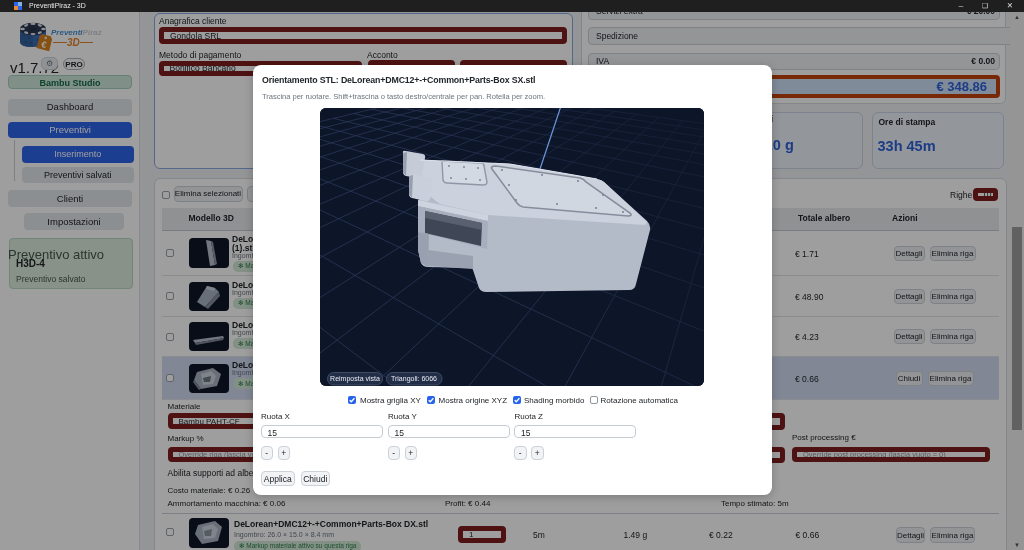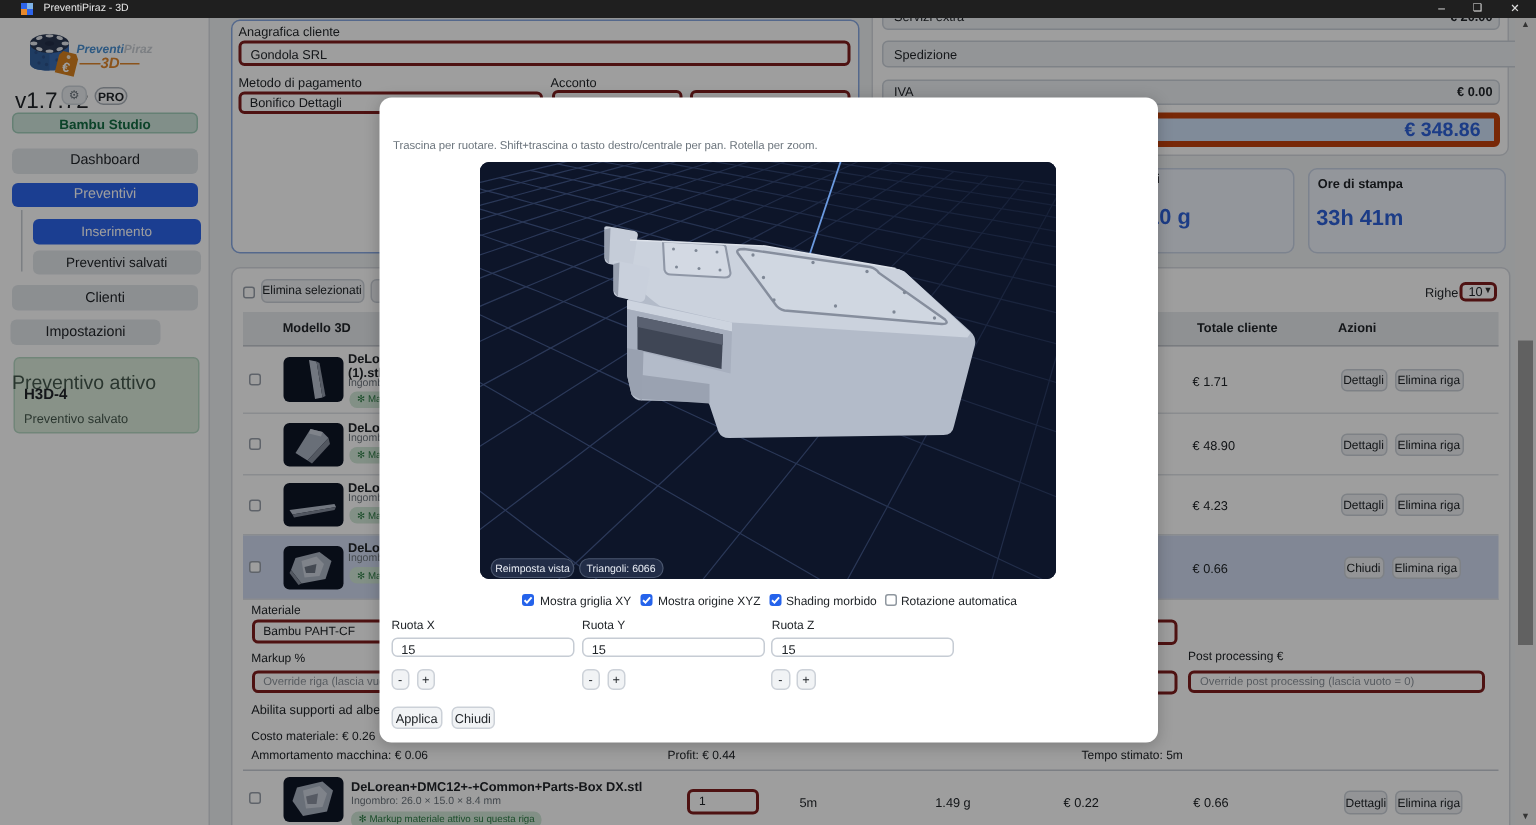--- a/index.html
+++ b/index.html
@@ -12,21 +12,21 @@
 .winbtn{position:absolute;top:0;color:#e0e0e0;font-size:8px;line-height:12px;text-align:center;width:24px;height:12px}
 
 #app{position:absolute;left:0;top:0;width:1024px;height:550px;background:#eef0f3}
 
 #sidebar{position:absolute;left:0;top:0;width:140px;height:550px;background:#fff;border-right:1px solid #dadde2}
 .sbtn{position:absolute;border-radius:4px;text-align:center;font-size:9.5px;color:#212529;background:#e3e7eb}
 .sbtn.blue{background:#2d64ea;color:#fff}
 
 .card{position:absolute;background:#fff;border:1px solid #d5d9df;border-radius:6px}
 .lbl{position:absolute;font-size:8.5px;color:#212529;white-space:nowrap}
-.inp{position:absolute;background:#fff;border:2px solid #7f1d1d;border-radius:4px;font-size:8.5px;color:#212529;white-space:nowrap;overflow:hidden}
+.inp{position:absolute;background:#fff;border:5px solid #7f1d1d;border-radius:4px;font-size:8.5px;color:#212529;white-space:nowrap;overflow:hidden}
 .inp span{position:absolute;left:6px;top:50%;transform:translateY(-50%)}
 .ph{color:#8d949c}
 .srow{position:absolute;background:#edf0f4;border:1px solid #ccd2da;border-radius:4px}
 .srow .k{position:absolute;left:7px;top:50%;transform:translateY(-50%);font-size:8.5px;color:#212529}
 .srow .v{position:absolute;right:4px;top:50%;transform:translateY(-50%);font-size:8.5px;font-weight:bold;color:#212529}
 .btn{position:absolute;background:#edeff2;border:1px solid #ccd1d8;border-radius:4px;font-size:8px;color:#212529;text-align:center;white-space:nowrap}
 .cb{position:absolute;width:8px;height:8px;border:1px solid #9aa1ab;border-radius:2px;background:#fff}
 .thumb{position:absolute;background:#0e1526;border-radius:4px;overflow:hidden}
 .rowtitle{position:absolute;font-size:8.5px;font-weight:bold;color:#212529;white-space:nowrap}
 .ing{position:absolute;font-size:7px;color:#6c757d;white-space:nowrap}
@@ -94,35 +94,35 @@
 <div class="abs" style="left:10px;top:59px;font-size:15px;color:#212529">v1.7.72</div>
 <div class="abs" style="left:41px;top:57px;width:17px;height:13px;background:#e9ecef;border:1px solid #ced4da;border-radius:5px;text-align:center;font-size:8px;color:#6c757d;line-height:12px">⚙</div>
 <div class="abs" style="left:63px;top:57.5px;width:22px;height:12px;border:1px solid #aab1b9;border-radius:6px;background:#f8f9fa;text-align:center;font-size:8px;font-weight:bold;color:#212529;line-height:11px">PRO</div>
 <div class="sbtn" style="left:8px;top:74.5px;width:124px;height:14px;line-height:14px;background:#d1e7dd;border:1px solid #a3cfbb;color:#146c43;font-weight:bold;font-size:9px">Bambu Studio</div>
 <div class="sbtn" style="left:8px;top:99px;width:124px;height:16.5px;line-height:16.5px">Dashboard</div>
 <div class="sbtn blue" style="left:8px;top:121.5px;width:124px;height:16.5px;line-height:16.5px">Preventivi</div>
 <div class="abs" style="left:13.5px;top:140px;width:1px;height:41px;background:#c8cdd4"></div>
 <div class="sbtn blue" style="left:21.5px;top:145.5px;width:112.5px;height:17px;line-height:17px;font-size:9px">Inserimento</div>
 <div class="sbtn" style="left:21.5px;top:166.5px;width:112.5px;height:16px;line-height:16px;font-size:9px">Preventivi salvati</div>
 <div class="sbtn" style="left:8px;top:189.5px;width:124px;height:17px;line-height:17px">Clienti</div>
-<div class="sbtn" style="left:7px;top:213px;width:100px;height:17px;line-height:17px">Impostazioni</div>
+<div class="sbtn" style="left:24px;top:213px;width:100px;height:17px;line-height:17px">Impostazioni</div>
 <div class="abs" style="left:8.5px;top:238px;width:124.5px;height:51px;background:#dcecdc;border:1px solid #b7d8c4;border-radius:4px"></div>
 <div class="abs" style="left:8px;top:246.5px;font-size:13px;color:#44574c">Preventivo attivo</div>
 <div class="abs" style="left:16px;top:257.5px;font-size:10px;font-weight:bold;color:#212529">H3D-4</div>
 <div class="abs" style="left:16px;top:273.5px;font-size:8.5px;color:#44574c">Preventivo salvato</div>
 </div>
 <div class="card" style="left:153.5px;top:12.5px;width:419px;height:156px;border:1.2px solid #88a9e2"></div>
 <div class="lbl" style="left:159px;top:16px">Anagrafica cliente</div>
 <div class="inp" style="left:159px;top:27px;width:408px;height:17px">
         <span>Gondola SRL</span>
       </div>
 <div class="lbl" style="left:159px;top:50px">Metodo di pagamento</div>
 <div class="lbl" style="left:367px;top:50px">Acconto</div>
 <div class="inp" style="left:158.5px;top:60.5px;width:203.5px;height:15.5px">
-        <span>Bonifico Dettagli</span>
+        <span>Bonifico Bancario</span>
       </div>
 <div class="inp" style="left:367.5px;top:59.5px;width:87px;height:16.5px">
         <span></span>
       </div>
 <div class="inp" style="left:460px;top:59.5px;width:107px;height:16.5px">
         <span></span>
       </div>
 <div class="card" style="left:581px;top:-40px;width:425px;height:144px"></div>
 <div class="srow" style="left:588px;top:2.5px;width:412px;height:17.5px">
         <span class="k">Servizi extra</span>
@@ -137,33 +137,33 @@
         <span class="v">€ 0.00</span>
       </div>
 <div class="srow" style="left:588px;top:75px;width:412px;height:22.5px;background:#cfe0f7;border:4px solid #c2410c">
         <span class="v" style="font-size:13px;color:#2e62d9;right:9px">€ 348.86</span>
       </div>
 <div class="card" style="left:730px;top:112px;width:133px;height:57px;background:#eef2fa;border:1px solid #c9d4e6"></div>
 <div class="abs" style="left:741px;top:113.5px;font-size:8.5px;font-weight:bold;color:#212529">Grammi</div>
 <div class="abs" style="left:728.5px;top:137px;font-size:14.5px;font-weight:bold;color:#2e62d9;white-space:nowrap">1510.10 g</div>
 <div class="card" style="left:871.5px;top:112px;width:132.5px;height:57px;background:#eef2fa;border:1px solid #c9d4e6"></div>
 <div class="abs" style="left:878.5px;top:116.5px;font-size:8.5px;font-weight:bold;color:#212529">Ore di stampa</div>
-<div class="abs" style="left:877.5px;top:138px;font-size:14.5px;font-weight:bold;color:#2e62d9">33h 41m</div>
+<div class="abs" style="left:877.5px;top:138px;font-size:14.5px;font-weight:bold;color:#2e62d9">33h 45m</div>
 <div class="card" style="left:154px;top:177.5px;width:853px;height:400px"></div>
 <div class="cb" style="left:162px;top:190.5px"></div>
 <div class="btn" style="left:173.5px;top:186px;width:69px;height:15.5px;line-height:14.5px">Elimina selezionati</div>
 <div class="btn" style="left:247px;top:186px;width:90px;height:15.5px;line-height:14.5px">Aggiungi file STL</div>
 <div class="lbl" style="left:950px;top:190px">Righe</div>
 <div class="inp" style="left:973px;top:187.5px;width:24.5px;height:13.5px">
         <span style="left:4px">10</span>
         <span style="left:14px;font-size:6px;color:#333">▼</span>
       </div>
 <div class="abs" style="left:162px;top:208px;width:837px;height:22.5px;background:#e7eaee;border-bottom:1px solid #c3c8cf"></div>
 <div class="abs" style="left:188.5px;top:213px;font-size:8.5px;font-weight:bold;color:#212529">Modello 3D</div>
-<div class="abs" style="left:798px;top:213px;font-size:8.5px;font-weight:bold;color:#212529">Totale cliente</div>
+<div class="abs" style="left:798px;top:213px;font-size:8.5px;font-weight:bold;color:#212529">Totale albero</div>
 <div class="abs" style="left:892px;top:213px;font-size:8.5px;font-weight:bold;color:#212529">Azioni</div>
 <div class="abs" style="left:162px;top:275.0px;width:837px;height:1px;background:#dfe2e7"></div>
 <div class="cb" style="left:165.5px;top:249.25px"></div>
 <div class="thumb" style="left:188.5px;top:238.25px;width:40px;height:30px"><svg width="40" height="30" viewBox="0 0 40 30">
           <polygon points="17,2 22,3 26,27 21,28" fill="#b9c1cf"></polygon>
           <polygon points="22,3 24,4 28,26 26,27" fill="#8f97a6"></polygon>
         </svg></div>
 <div class="rowtitle" style="left:232px;top:234.0px">DeLorean+DMC12</div>
 <div class="rowtitle" style="left:232px;top:242.5px">(1).stl</div>
 <div class="ing" style="left:232px;top:251.5px">Ingombro: 26.0 × 15.0 × 8.4 mm</div>
@@ -266,20 +266,21 @@
         <rect width="8" height="8" fill="#2d64ea"></rect>
         <rect x="0" y="4" width="4" height="4" fill="#e8892b"></rect>
         <rect x="4" y="0" width="4" height="4" fill="#7fb3e8"></rect>
       </svg>
 <span class="tbtxt">PreventiPiraz - 3D</span>
 <div class="winbtn" style="left:949px">–</div>
 <div class="winbtn" style="left:973px;font-size:7px">❏</div>
 <div class="winbtn" style="left:998px;font-size:7.5px">✕</div>
 </div>
 <div id="modal">
+<div class="mt">Orientamento STL: DeLorean+DMC12+-+Common+Parts-Box SX.stl</div>
 <div class="ms">Trascina per ruotare. Shift+trascina o tasto destro/centrale per pan. Rotella per zoom.</div>
 <div id="mcanvas"><svg width="384" height="278" viewBox="0 0 384 278">
 <defs>
             <linearGradient id="fog" x1="0" y1="278" x2="384" y2="0" gradientUnits="userSpaceOnUse">
               <stop offset="0" stop-color="#0d1529" stop-opacity="0"></stop>
               <stop offset="0.45" stop-color="#0d1529" stop-opacity="0.08"></stop>
               <stop offset="0.72" stop-color="#0d1529" stop-opacity="0.5"></stop>
               <stop offset="1" stop-color="#0d1529" stop-opacity="0.72"></stop>
             </linearGradient>
           </defs>

